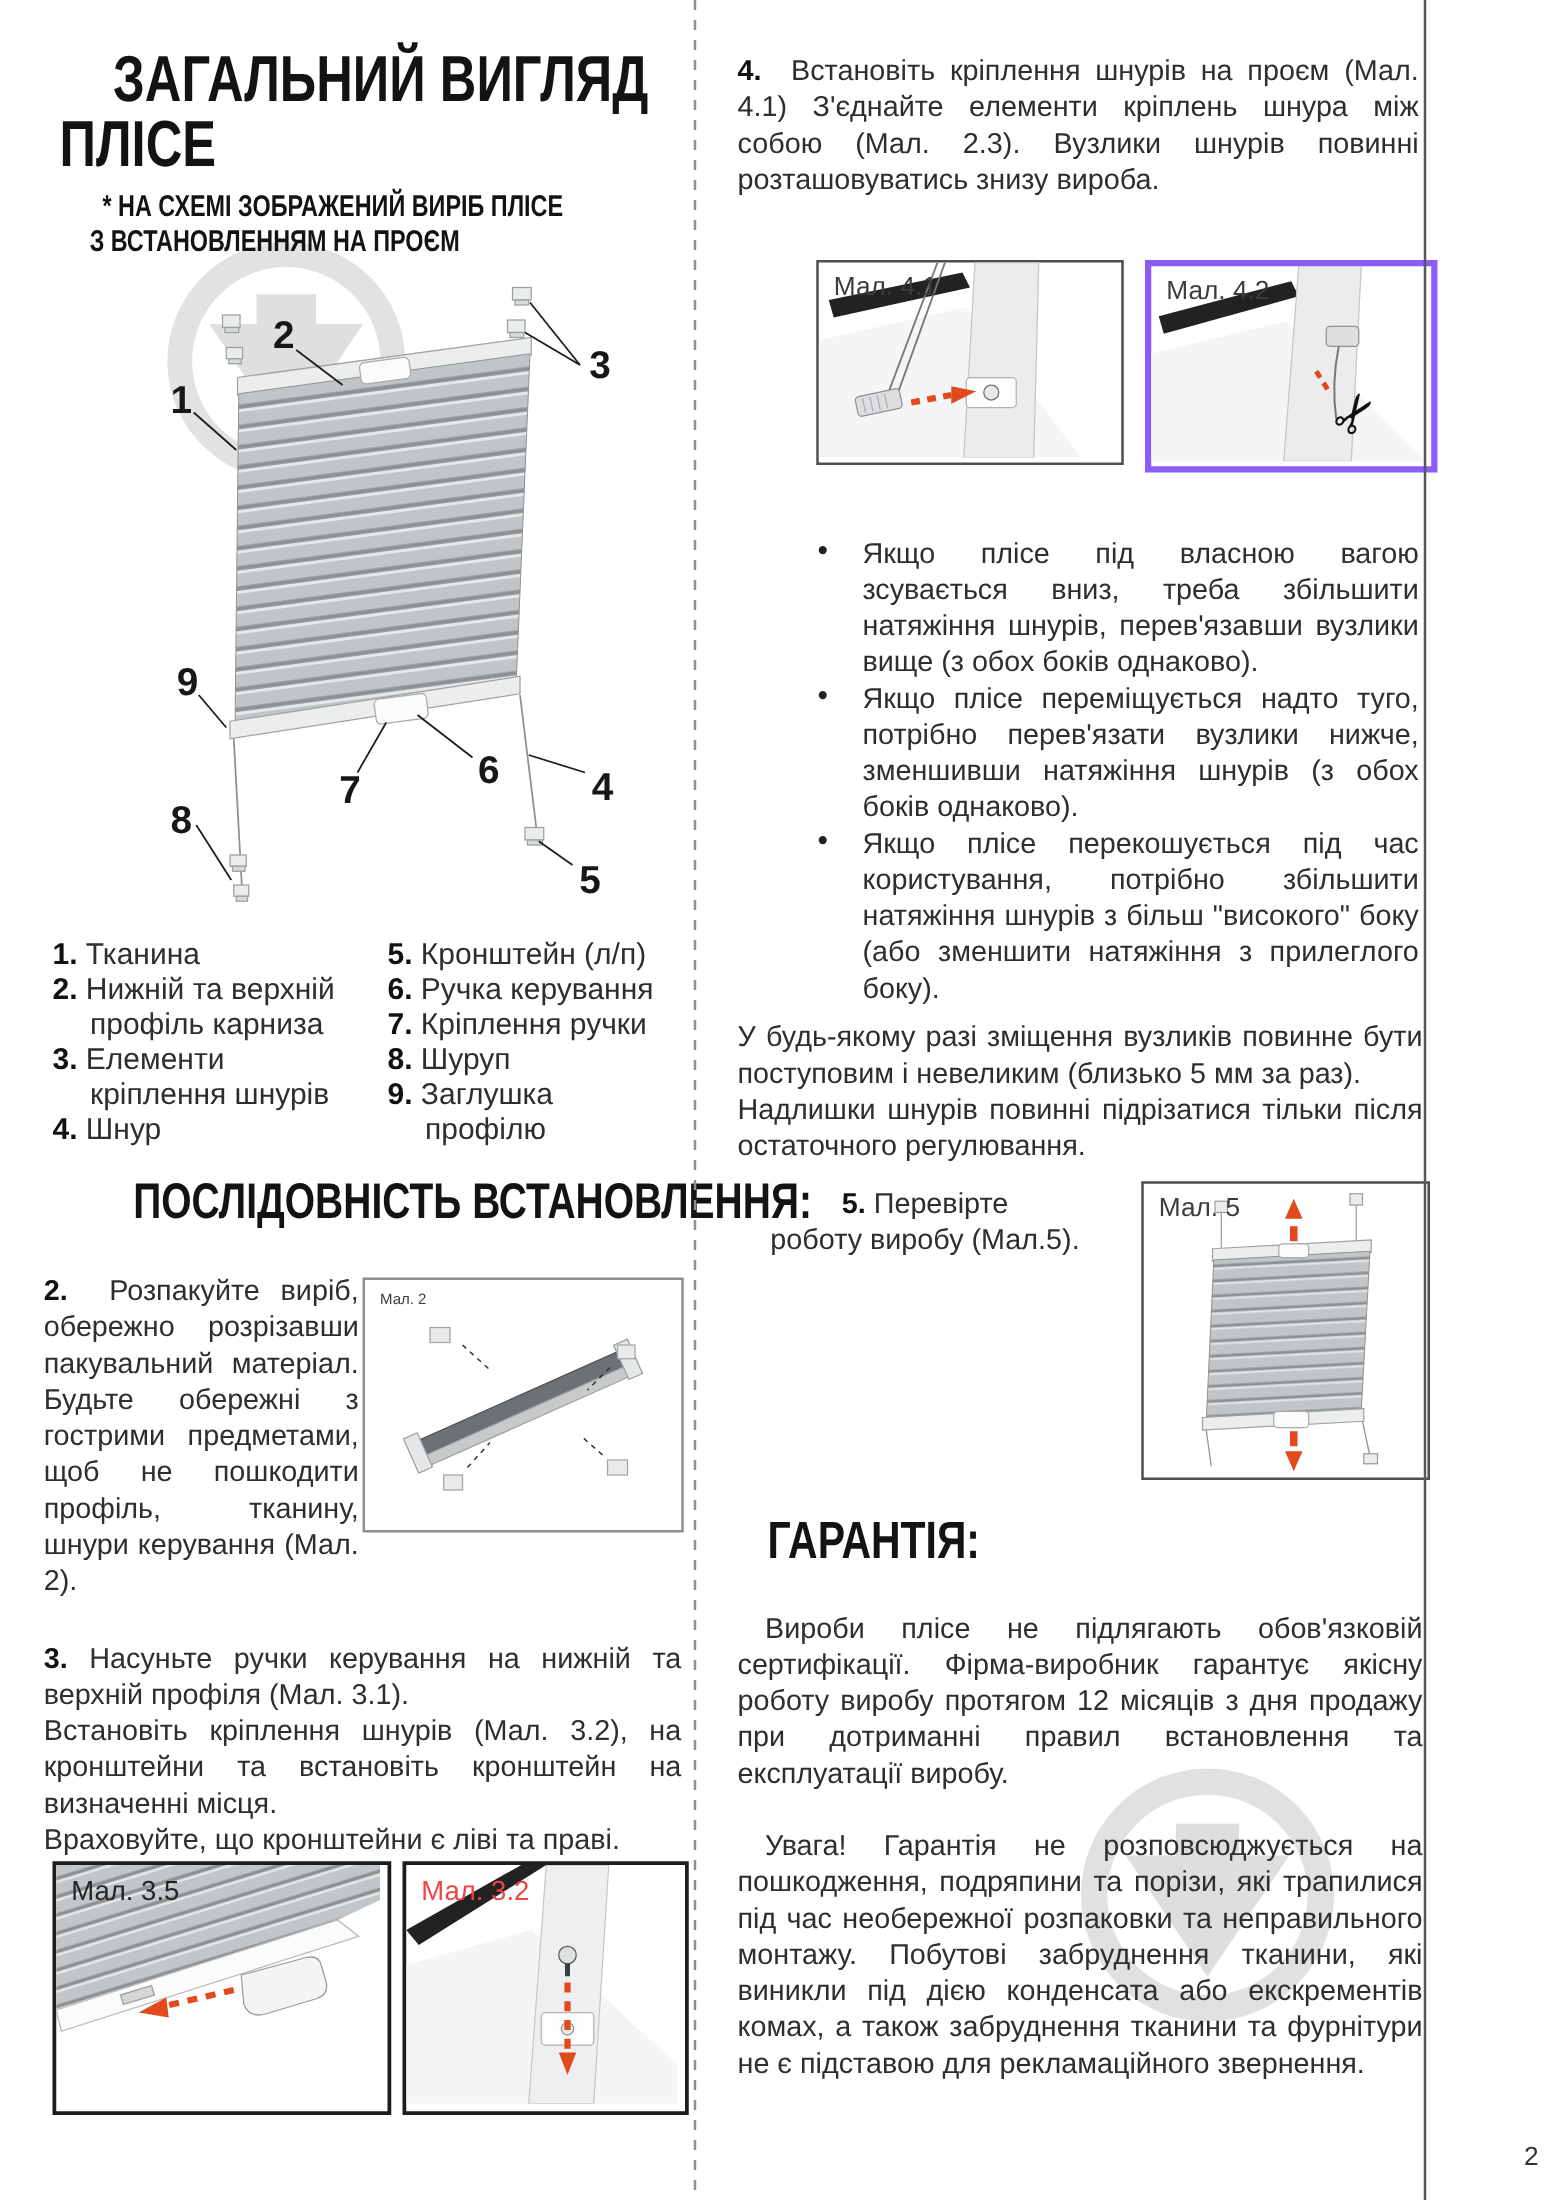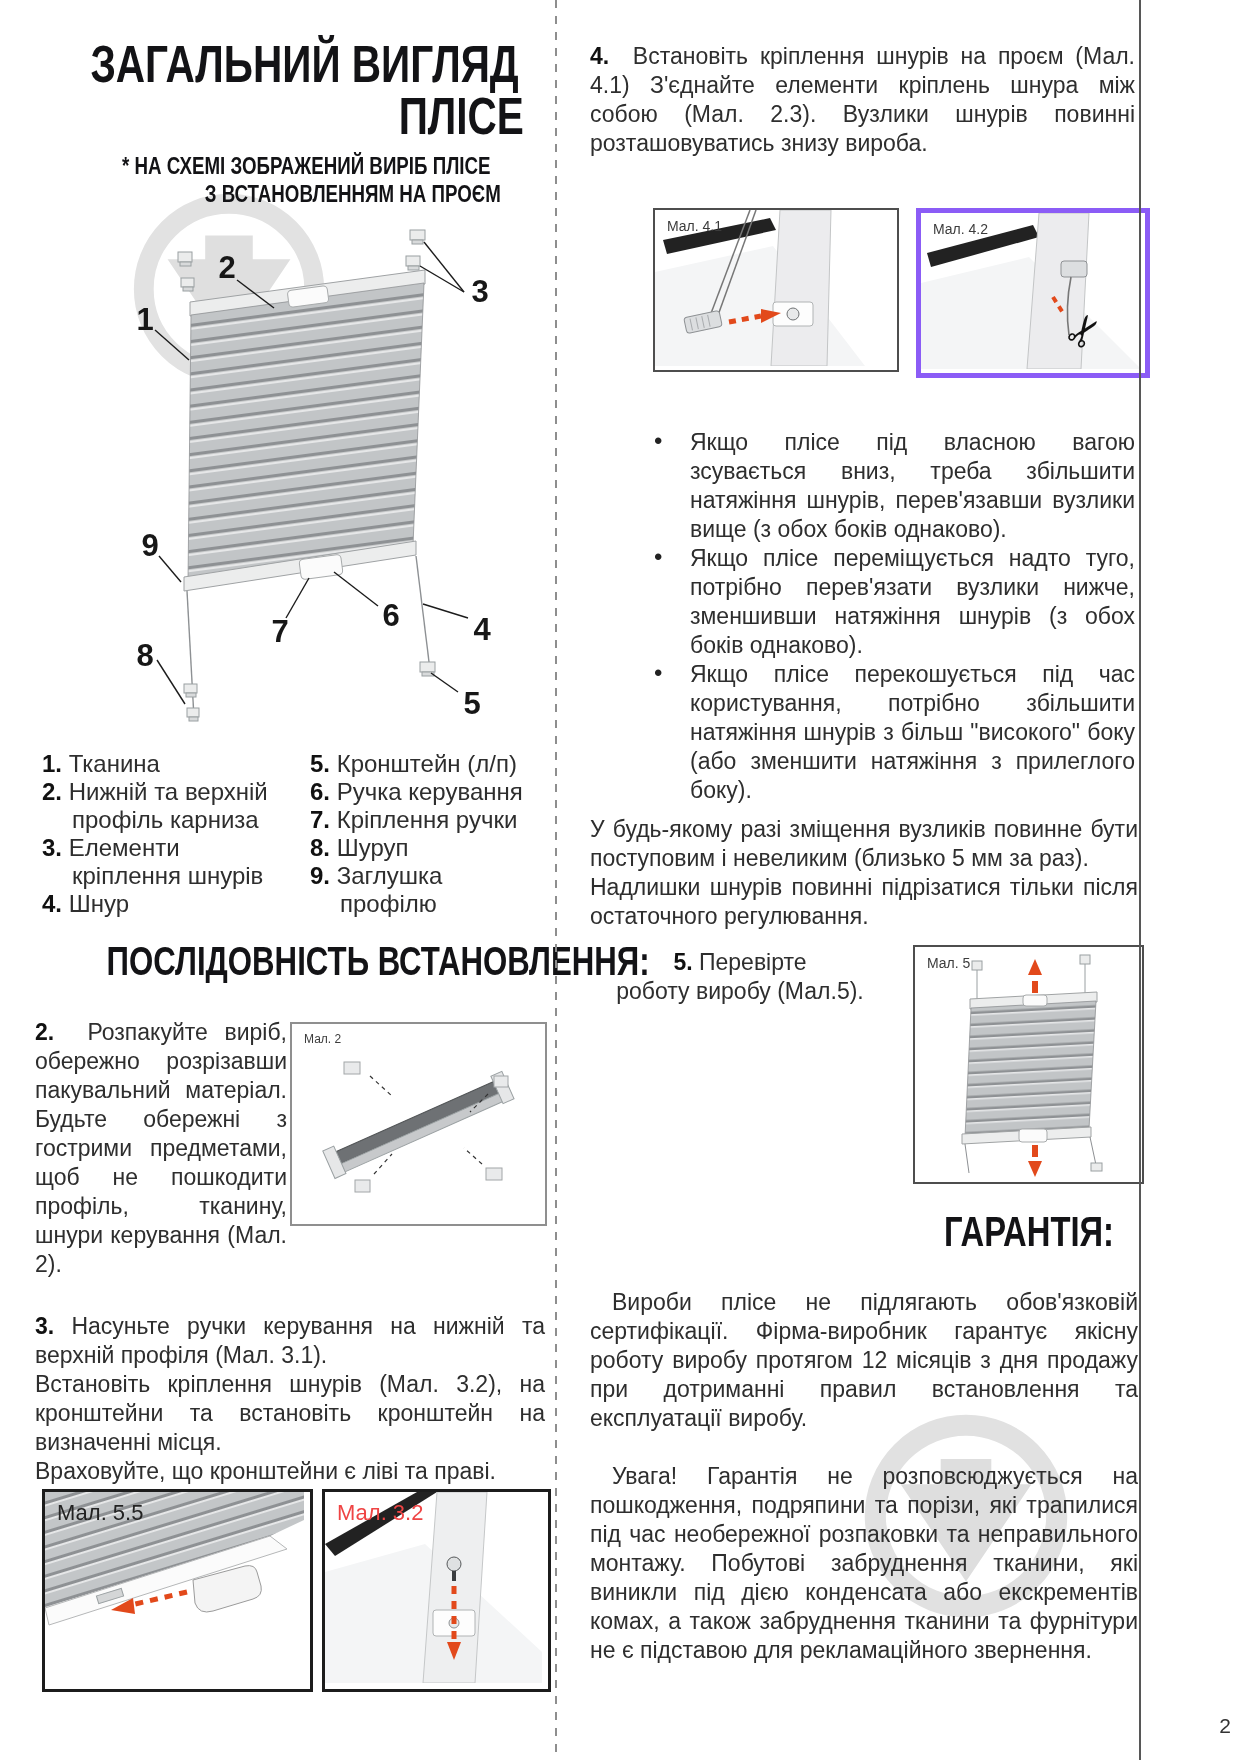--- a/index.html
+++ b/index.html
@@ -4,23 +4,23 @@
 <style>
   html,body{margin:0;padding:0;background:#fff;}
   .page{position:relative;width:1245px;height:1760px;background:#fff;overflow:hidden;
         font-family:"Liberation Sans",sans-serif;color:#2e2e2e;}
   .abs{position:absolute;}
   p{margin:0;}
   .body-text{font-size:23px;line-height:29px;text-align:justify;}
   .lead{font-weight:bold;color:#111;}
   .cond{display:inline-block;font-weight:800;transform:scaleX(.78);transform-origin:50% 50%;
         color:#131316;white-space:nowrap;}
-  .center{text-align:right;}
+  .center{text-align:left;}
   .fig-box{position:absolute;background:#fff;z-index:1;}
-  .fig-label{position:absolute;top:8px;left:12px;font-size:14px;color:#3c3c3c;z-index:2;}
+  .fig-label{position:absolute;top:8px;left:12px;font-size:21px;color:#3c3c3c;z-index:2;}
   .legend-item{font-size:24px;line-height:28px;padding-left:30px;text-indent:-30px;}
   .legend-item b{color:#111;}
   .bullet{position:relative;padding-left:100px;}
   .bullet .dot{position:absolute;left:64px;top:-2px;font-size:24px;color:#222;}
   .divider{position:absolute;left:555px;top:0;width:2px;height:1760px;z-index:3;
            background:repeating-linear-gradient(180deg,#8e8e8e 0 8px,transparent 8px 16px);}
   .right-border{position:absolute;left:1139px;top:0;width:2px;height:1760px;background:#575757;z-index:3;}
   .page-number{position:absolute;left:1210px;top:1714px;width:30px;text-align:center;
                font-size:21px;color:#333;z-index:4;}
   .wm{position:absolute;z-index:0;}
@@ -168,21 +168,21 @@
     </svg>
   </div>
 
   <div class="abs body-text z1" style="left:35px;top:1312px;width:510px">
     <p><b class="lead">3.</b>&nbsp;<span>Насуньте ручки керування на нижній та верхній профіля (Мал. 3.1).</span></p>
     <p>Встановіть кріплення шнурів (Мал. 3.2), на кронштейни та встановіть кронштейн на визначенні місця.</p>
     <p>Враховуйте, що кронштейни є ліві та праві.</p>
   </div>
 
   <div class="fig-box" style="left:42px;top:1489px;width:265px;height:197px;border:3px solid #1c1c1c">
-    <span class="fig-label" style="font-size:22px;color:#222">Мал. 5.5</span>
+    <span class="fig-label" style="font-size:22px;color:#222">Мал. 3.5</span>
     <svg width="259" height="191" viewBox="0 0 259 191">
       <defs>
         <pattern id="pleat14" width="14" height="14" patternUnits="userSpaceOnUse" patternTransform="rotate(-17)">
           <rect width="14" height="14" fill="#c3c6c8"></rect>
           <rect y="9" width="14" height="3" fill="#8e9194"></rect>
           <rect y="12" width="14" height="2" fill="#e6e7e8"></rect>
         </pattern>
       </defs>
       <polygon points="0,0 259,0 259,28 225,44 18,110 0,116" fill="url(#pleat14)"></polygon>
       <polygon points="0,116 225,44 242,57 4,133" fill="#fbfbfb" stroke="#b5b7b8"></polygon>

